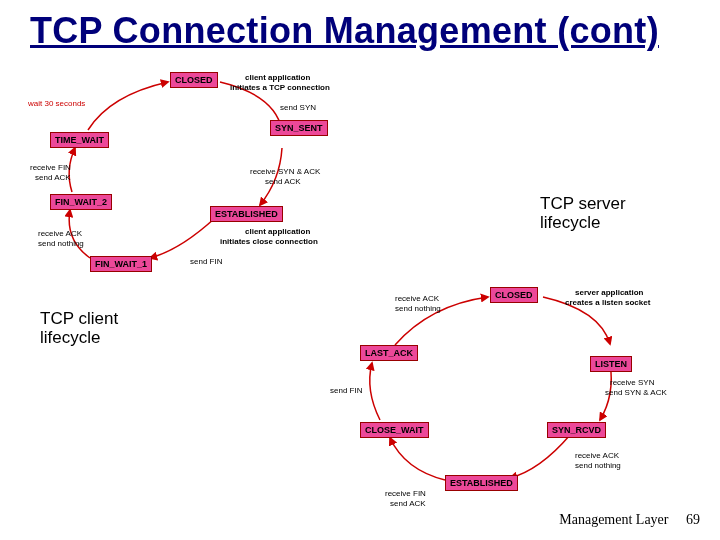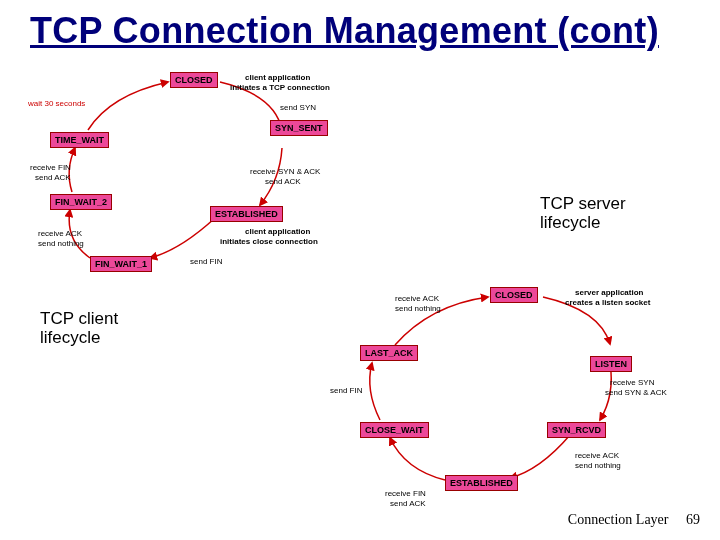--- a/index.html
+++ b/index.html
@@ -167,16 +167,16 @@
   <div class="lbl" style="left:85px; top:20px;">receive ACK</div>
   <div class="lbl" style="left:85px; top:30px;">send nothing</div>
 </div>
 
 <div class="caption" style="left:540px; top:195px; white-space:pre;">TCP server
 lifecycle</div>
 <div class="caption" style="left:40px; top:310px; white-space:pre;">TCP client
 lifecycle</div>
 
 <div class="footer">
-  <span>Connection Layer</span>
+  <span>Management Layer</span>
   &nbsp;&nbsp;&nbsp;
   <span>69</span>
 </div>
 
 </body></html>

